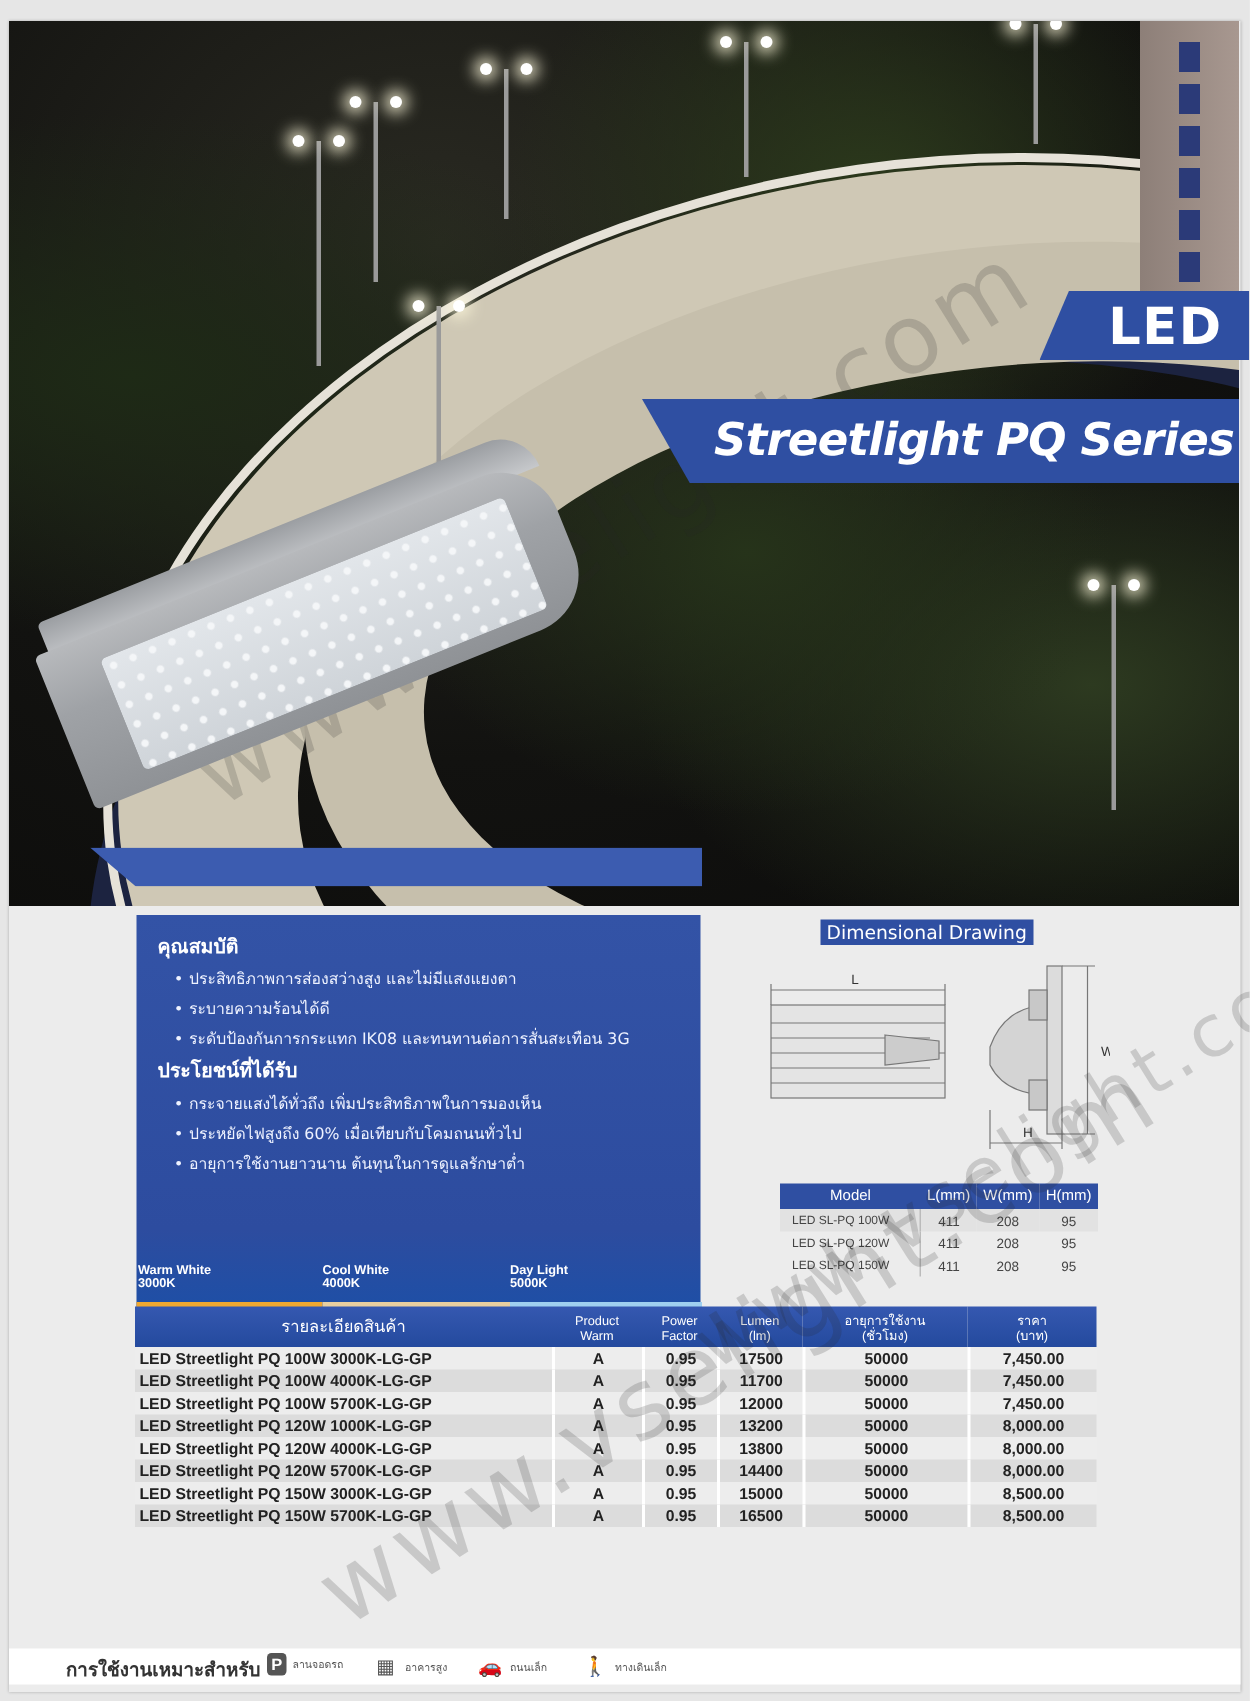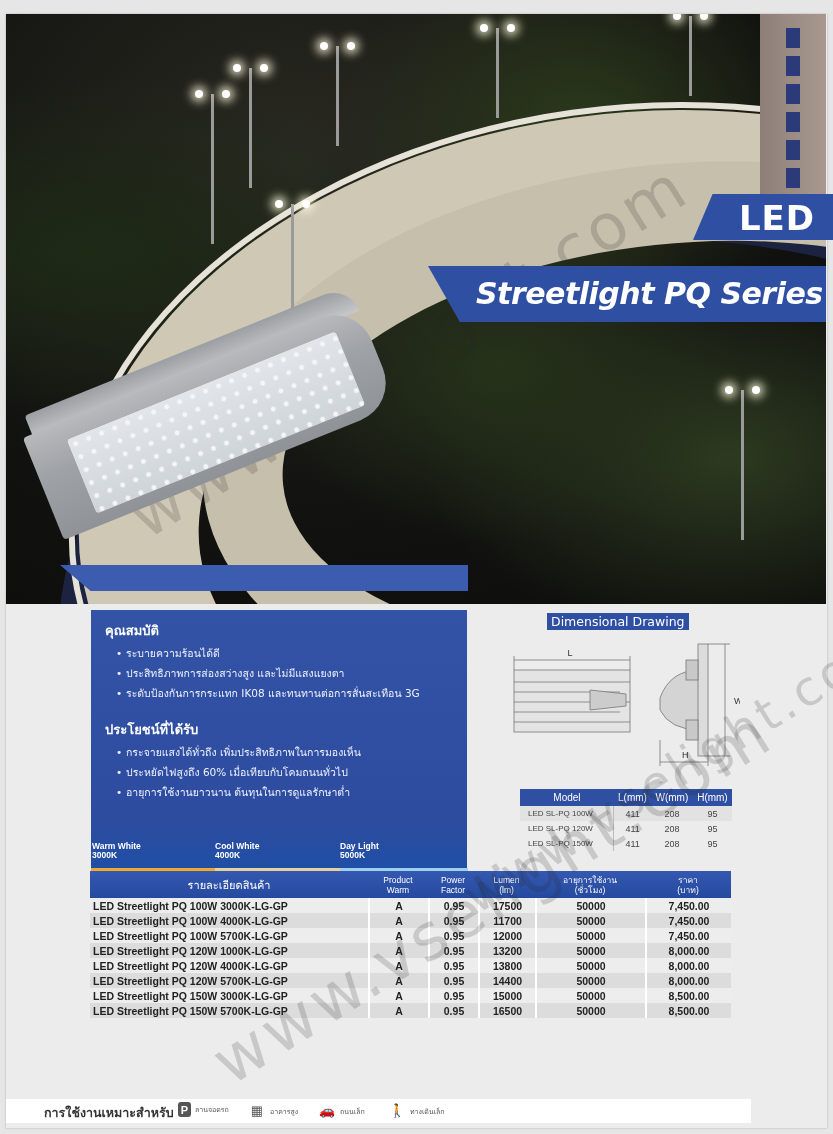--- a/index.html
+++ b/index.html
@@ -64,21 +64,21 @@
   
   .ptable { position: absolute; left: 90px; top: 871px; width: 641px; border-collapse: separate; border-spacing: 0; font-size: 10.5px; }
   .ptable th { background: linear-gradient(180deg, #3558b0, #244a9e); color: #fff; font-weight: normal; font-size: 8.5px; line-height: 10px; height: 27px; }
   .ptable th.name { font-size: 11px; }
   .ptable td { height: 15px; font-weight: bold; color: #222; text-align: center; border-left: 2px solid #fff; }
   .ptable td:first-child { text-align: left; padding-left: 3px; border-left: none; }
   .ptable tr:nth-child(odd) td { background: #dcdcdc; }
   .ptable tr:nth-child(even) td { background: #ededed; }
 
   
-  .footer { position: absolute; left: 6px; top: 1099px; width: 745px; height: 24px; background: #fff; }
+  .footer { position: absolute; left: 6px; top: 1099px; width: 821px; height: 24px; background: #fff; }
   .footer .lbl { position: absolute; left: 38px; top: 4px; font-size: 12.5px; font-weight: bold; color: #333; font-family: "DejaVu Sans", sans-serif; }
   .use { position: absolute; top: 3px; display: flex; align-items: flex-end; gap: 4px; }
   .use .ic { width: 18px; height: 17px; display: flex; align-items: center; justify-content: center; color: #555; font-size: 13px; }
   .use .ic.p { background: #555; color: #fff; border-radius: 3px; width: 13px; height: 15px; font-weight: bold; font-size: 11px; }
   .use span.t { font-size: 7px; color: #555; padding-bottom: 2px; }
 
   .watermark { position: absolute; font-size: 64px; color: rgba(40,40,40,0.18); font-family: "DejaVu Sans", sans-serif; transform: rotate(-32deg); white-space: nowrap; pointer-events: none; letter-spacing: 4px; }
 </style>
 </head>
 <body>
@@ -121,25 +121,25 @@
 <div class="fixture">
   <div class="top"></div>
   <div class="body"></div>
   <div class="lens"></div>
 </div>
 
 <div class="box-top"></div>
 <div class="box">
   <h3>คุณสมบัติ</h3>
   <ul>
+    <li>ประสิทธิภาพการส่องสว่างสูง และไม่มีแสงแยงตา</li>
     <li>ระบายความร้อนได้ดี</li>
-    <li>ประสิทธิภาพการส่องสว่างสูง และไม่มีแสงแยงตา</li>
     <li>ระดับป้องกันการกระแทก IK08 และทนทานต่อการสั่นสะเทือน 3G</li>
   </ul>
-  <h3 style="margin-top:16px">ประโยชน์ที่ได้รับ</h3>
+  <h3 style="margin-top:0">ประโยชน์ที่ได้รับ</h3>
   <ul>
     <li>กระจายแสงได้ทั่วถึง เพิ่มประสิทธิภาพในการมองเห็น</li>
     <li>ประหยัดไฟสูงถึง 60% เมื่อเทียบกับโคมถนนทั่วไป</li>
     <li>อายุการใช้งานยาวนาน ต้นทุนในการดูแลรักษาต่ำ</li>
   </ul>
   <div class="temps">
     <div class="temp" style="left:1px">
         <div>Warm White</div>
         <div>3000K</div>
       </div>

